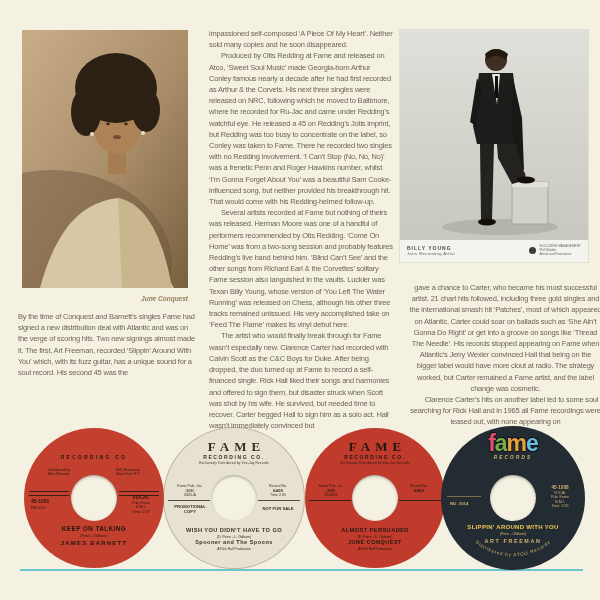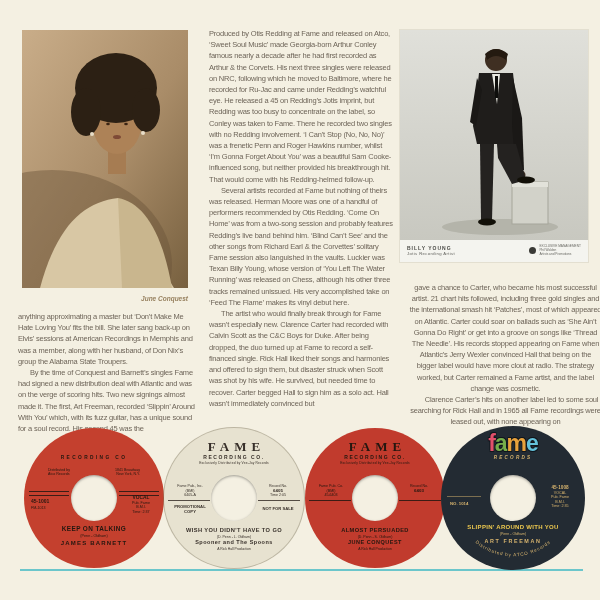--- a/index.html
+++ b/index.html
@@ -144,24 +144,24 @@
         <span class="credit-text">
           <span>EXCLUSIVE MANAGEMENT</span><br>
           <span>Phil Walden</span><br>
           <span>Artists and Promotions</span>
         </span>
       </div>
     </div>
   </div>
 
   <div class="col" id="col-left">
-    <p>anything approximating a master but ‘Don’t Make Me Hate Loving You’ fits the bill. She later sang back-up on Elvis’ sessions at American Recordings in Memphis and was a member, along with her husband, of Don Nix’s group the Alabama State Troupers.</p>
     <p>By the time of Conquest and Barnett’s singles Fame had signed a new distribution deal with Atlantic and was on the verge of scoring hits. Two new signings almost made it. The first, Art Freeman, recorded ‘Slippin’ Around With You’ which, with its fuzz guitar, has a unique sound for a soul record. His second 45 was the</p>
   </div>
   <div class="col" id="col-mid">
+    <p>impassioned self-composed ‘A Piece Of My Heart’. Neither sold many copies and he soon disappeared.</p>
     <p>Produced by Otis Redding at Fame and released on Atco, ‘Sweet Soul Music’ made Georgia-born Arthur Conley famous nearly a decade after he had first recorded as Arthur &amp; the Corvets. His next three singles were released on NRC, following which he moved to Baltimore, where he recorded for Ru-Jac and came under Redding’s watchful eye. He released a 45 on Redding’s Jotis imprint, but Redding was too busy to concentrate on the label, so Conley was taken to Fame. There he recorded two singles with no Redding involvement. ‘I Can’t Stop (No, No, No)’ was a frenetic Penn and Roger Hawkins number, whilst ‘I’m Gonna Forget About You’ was a beautiful Sam Cooke-influenced song, but neither provided his breakthrough hit. That would come with his Redding-helmed follow-up.</p>
     <p>Several artists recorded at Fame but nothing of theirs was released. Herman Moore was one of a handful of performers recommended by Otis Redding. ‘Come On Home’ was from a two-song session and probably features Redding’s live band behind him. ‘Blind Can’t See’ and the other songs from Richard Earl &amp; the Corvettes’ solitary Fame session also languished in the vaults. Luckier was Texan Billy Young, whose version of ‘You Left The Water Running’ was released on Chess, although his other three tracks remained unissued. His very accomplished take on ‘Feed The Flame’ makes its vinyl debut here.</p>
     <p>The artist who would finally break through for Fame wasn’t especially new. Clarence Carter had recorded with Calvin Scott as the C&amp;C Boys for Duke. After being dropped, the duo turned up at Fame to record a self-financed single. Rick Hall liked their songs and harmonies and offered to sign them, but disaster struck when Scott was shot by his wife. He survived, but needed time to recover. Carter begged Hall to sign him as a solo act. Hall wasn’t immediately convinced but</p>
   </div>
   <div class="col" id="col-right">
     <p>gave a chance to Carter, who became his most successful artist. 21 chart hits followed, including three gold singles and the international smash hit ‘Patches’, most of which appeared on Atlantic. Carter could soar on ballads such as ‘She Ain’t Gonna Do Right’ or get into a groove on songs like ‘Thread The Needle’. His records stopped appearing on Fame when Atlantic’s Jerry Wexler convinced Hall that being on the bigger label would have more clout at radio. The strategy worked, but Carter remained a Fame artist, and the label change was cosmetic.</p>
     <p>Clarence Carter’s hits on another label led to some soul searching for Rick Hall and in 1965 all Fame recordings were leased out, with none appearing on</p>
   </div>
 
   <div id="divider" style="background: rgb(107, 198, 203);"></div>

